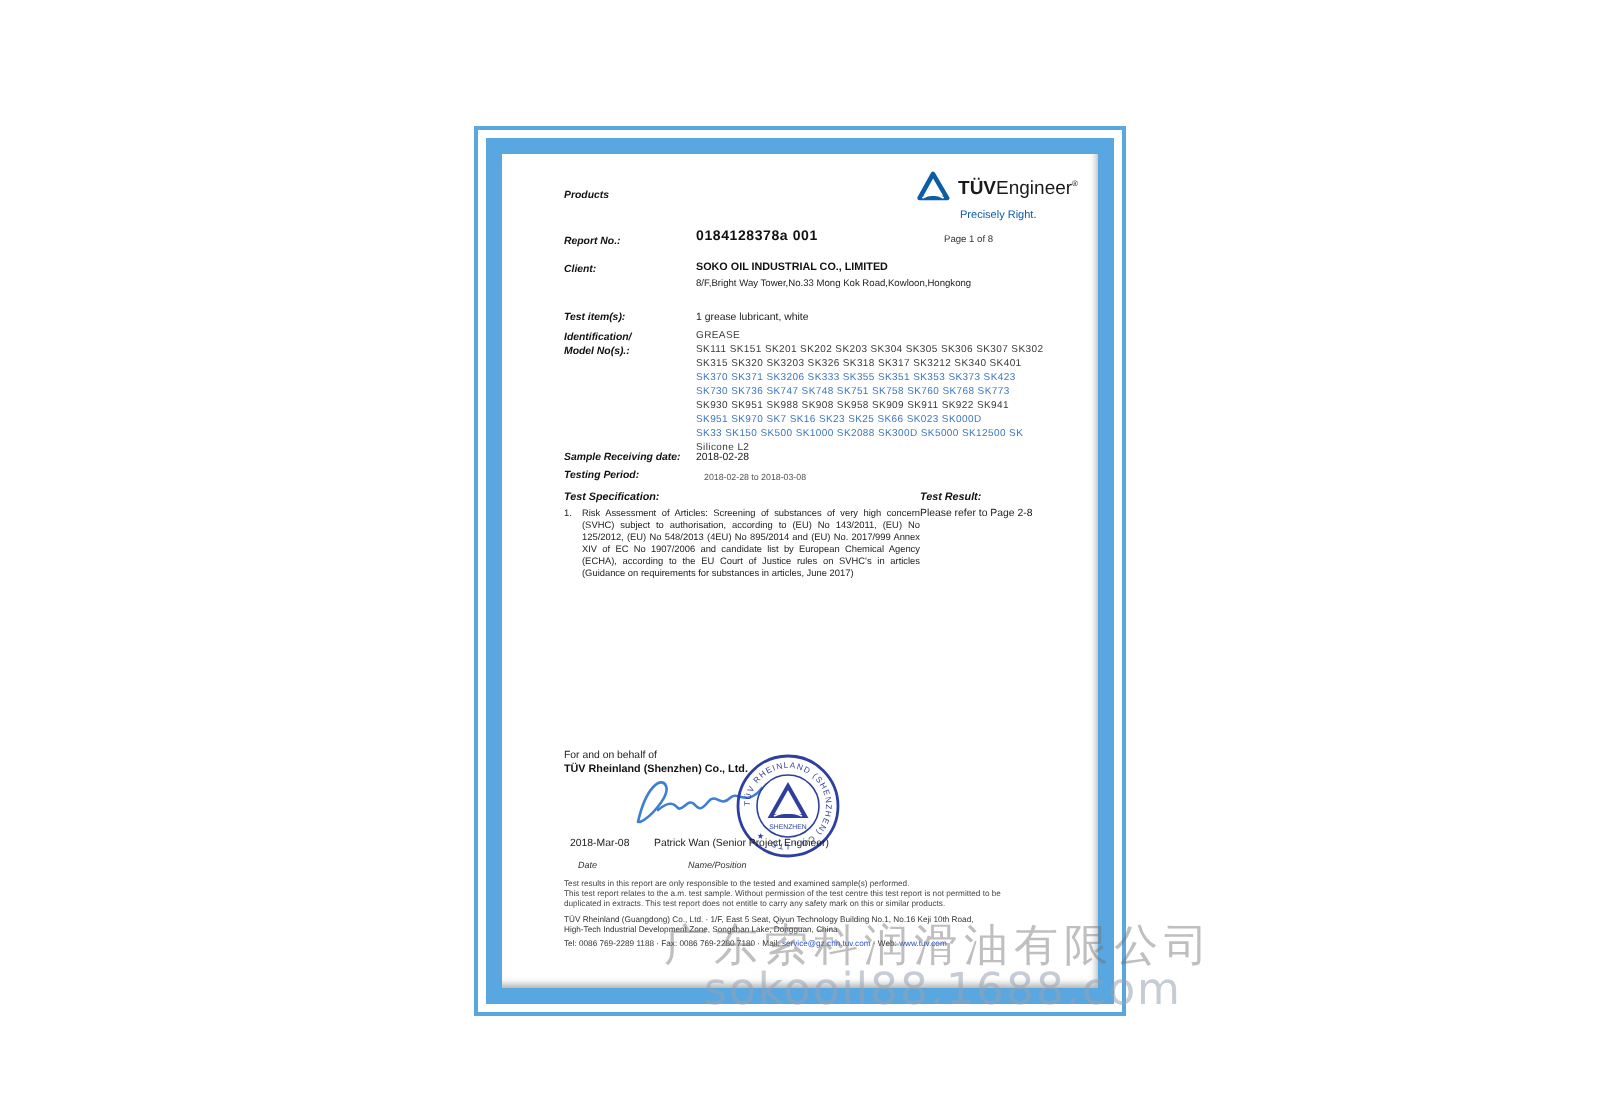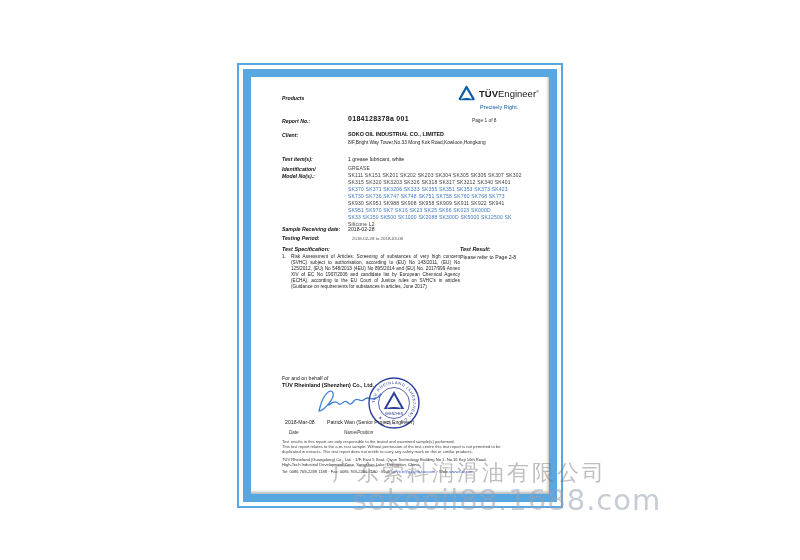--- a/index.html
+++ b/index.html
@@ -61,21 +61,21 @@
   
   .wm-cn {
     position:absolute; left:332px; top:458px;
     font-family:"DejaVu Sans", sans-serif;
     font-size:22px; letter-spacing:3px;
     color:rgba(112,112,112,0.45); white-space:nowrap; z-index:5;
   }
   .wm-url {
     position:absolute; left:352px; top:483px;
     font-family:"DejaVu Sans", sans-serif;
-    font-size:29px; letter-spacing:1px;
+    font-size:22px; letter-spacing:1px;
     color:rgba(152,162,178,0.55); white-space:nowrap; z-index:5;
   }
 </style>
 </head>
 <body>
 
 <div class="canvas">
 
   <div class="frame">
     <div class="page">

